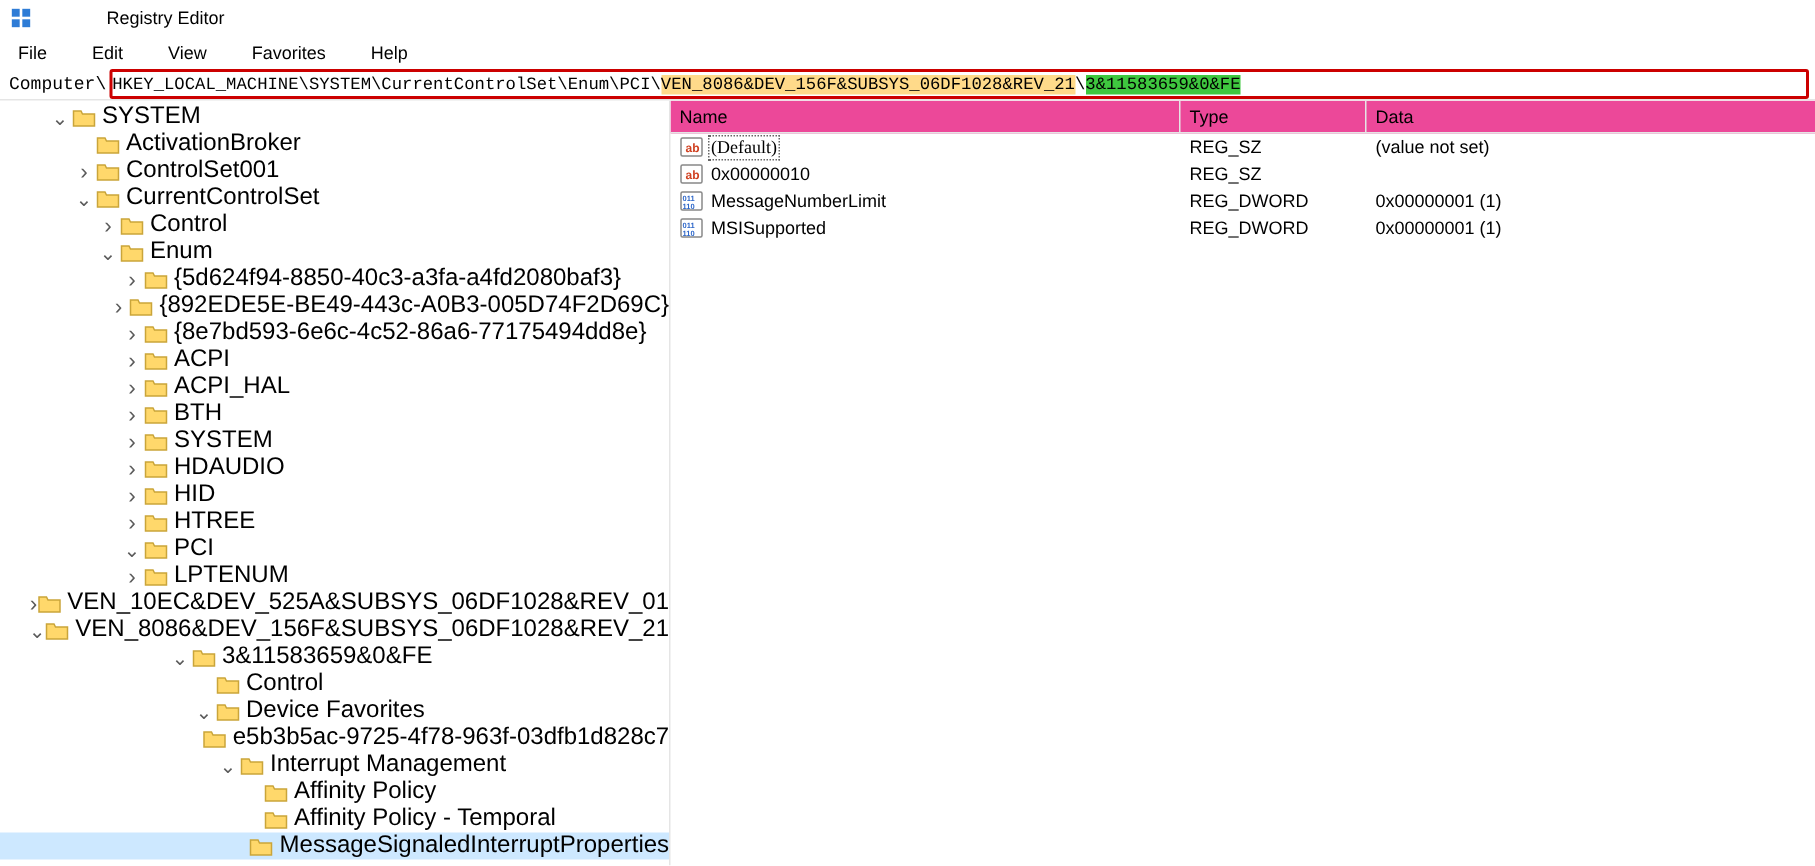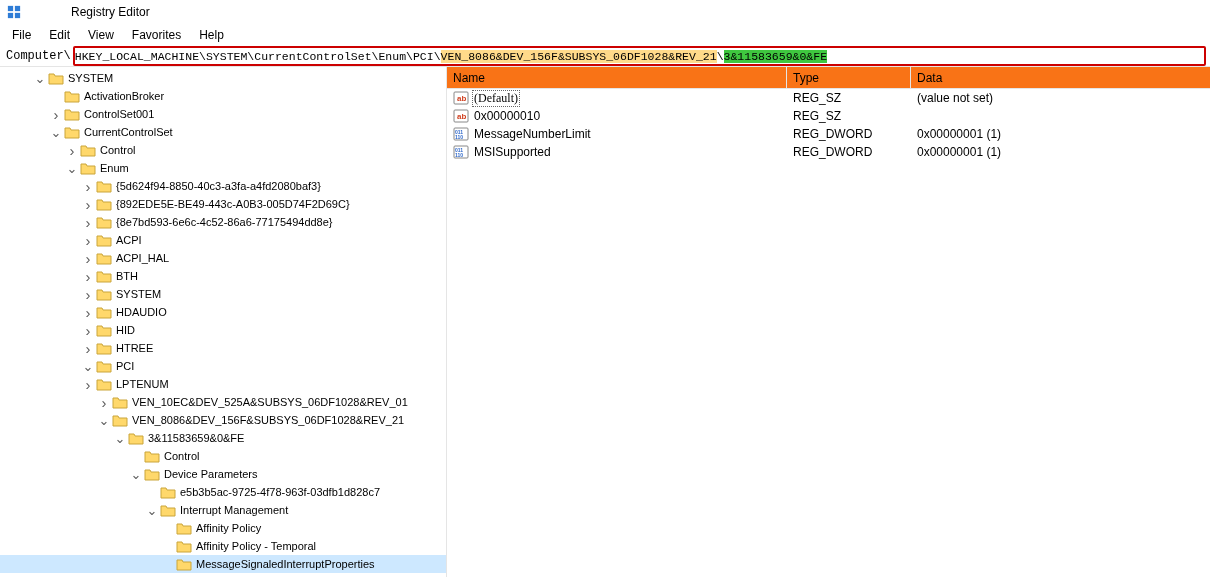--- a/index.html
+++ b/index.html
@@ -1,40 +1,40 @@
 <!DOCTYPE html>
 <html><head>
 <meta charset="utf-8">
 <style>
   * { margin:0; padding:0; box-sizing:border-box; }
   body { font-family:"Segoe UI",Tahoma,sans-serif; font-size:12px; color:#000; background:#fff; width:1210px; height:577px; overflow:hidden; display:flex; flex-direction:column; }
   .titlebar { display:flex; align-items:center; height:24px; padding:0 6px; gap:6px; }
   .titlebar svg { width:16px; height:16px; }
   .titlebar-title { font-size:12px;margin-left:39px; }
-  .menubar { display:flex; gap:2px; padding:2px 4px; }
+  .menubar { display:flex; gap:14px; padding:2px 4px; }
   .menuitem { padding:2px 8px; }
   .addrbar { display:flex; align-items:center; height:20px; padding:0 4px;font-family:Liberation Mono, monospace; }
   .addrlabel { padding:0 2px; }
   .addrbox { flex:1; border:2px solid #cc0000; border-radius:2px; height:20px; display:flex; align-items:center; overflow:hidden; white-space:nowrap; font-size:11.5px; }
   .addrbox span { padding:0; }
   .hl-yellow { background:#ffda8a; }
   .hl-green { background:#3fc73f; color:#000; }
   .panes { flex:1; display:flex; border-top:1px solid #e5e5e5; overflow:hidden; }
   .tree-pane { width:447px; overflow:auto; position:relative; border-right:1px solid #e5e5e5; }
   .tree { padding-top:2px; }
-  .tree-row { display:flex; align-items:center; height:18px; white-space:nowrap; font-size:11px; }
+  .tree-row { display:flex; align-items:center; height:18px; white-space:nowrap; font-size:16px; }
   .tree-row.selected { background:#cde8ff; }
   .tw { width:16px; height:18px; display:flex; align-items:center; justify-content:center; color:#5b5b5b; font-size:12px; cursor:pointer; }
   .tw.open::before { content:"⌄"; font-size:13px; line-height:1; }
   .tw.closed::before { content:"›"; font-size:15px; line-height:1; }
   .spacer { display:inline-block; width:16px; height:18px; }
   .folder { width:16px; height:16px; margin-right:4px; display:inline-flex; align-items:center; justify-content:center; }
   .folder svg { width:16px; height:14px; }
   .list-pane { flex:1; overflow:auto; }
-  .list-header { display:flex; position:sticky; top:0; background:#f97316; border-bottom:1px solid #e5e5e5; height:22px; align-items:center; }
+  .list-header { display:flex; position:sticky; top:0; background:#ec4899; border-bottom:1px solid #e5e5e5; height:22px; align-items:center; }
   .col { padding:0 6px; border-right:1px solid #e5e5e5; height:100%; display:flex; align-items:center; font-size:12px; }
   .col.name { width:340px; }
   .col.type { width:124px; }
   .col.data { flex:1; border-right:none; }
   .list-body { }
   .list-row { display:flex; height:18px; align-items:center; }
   .list-row.sel .cell.name-cell .val-label { outline:1px dotted #666; background:transparent;font-family:Liberation Serif, serif; }
   .cell { padding:0 6px; height:100%; display:flex; align-items:center; gap:4px; }
   .cell.name-cell { width:340px; }
   .cell.type-cell { width:124px; }
@@ -392,21 +392,21 @@
           <span class="spacer"></span>
           <span class="spacer"></span>
           <span class="spacer"></span>
           <span class="spacer"></span>
           <span class="tw open"></span>
           <span class="folder">
             <svg viewBox="0 0 16 14">
               <path d="M1 3h5l1 2h8v8H1z" fill="#ffd86b" stroke="#caa53a"></path>
             </svg>
           </span>
-          <span>Device Parameters</span>
+          <span>Device Favorites</span>
       </div>
       <div class="tree-row">
         <span class="spacer"></span>
           <span class="spacer"></span>
           <span class="spacer"></span>
           <span class="spacer"></span>
           <span class="spacer"></span>
           <span class="spacer"></span>
           <span class="spacer"></span>
           <span class="spacer"></span>

